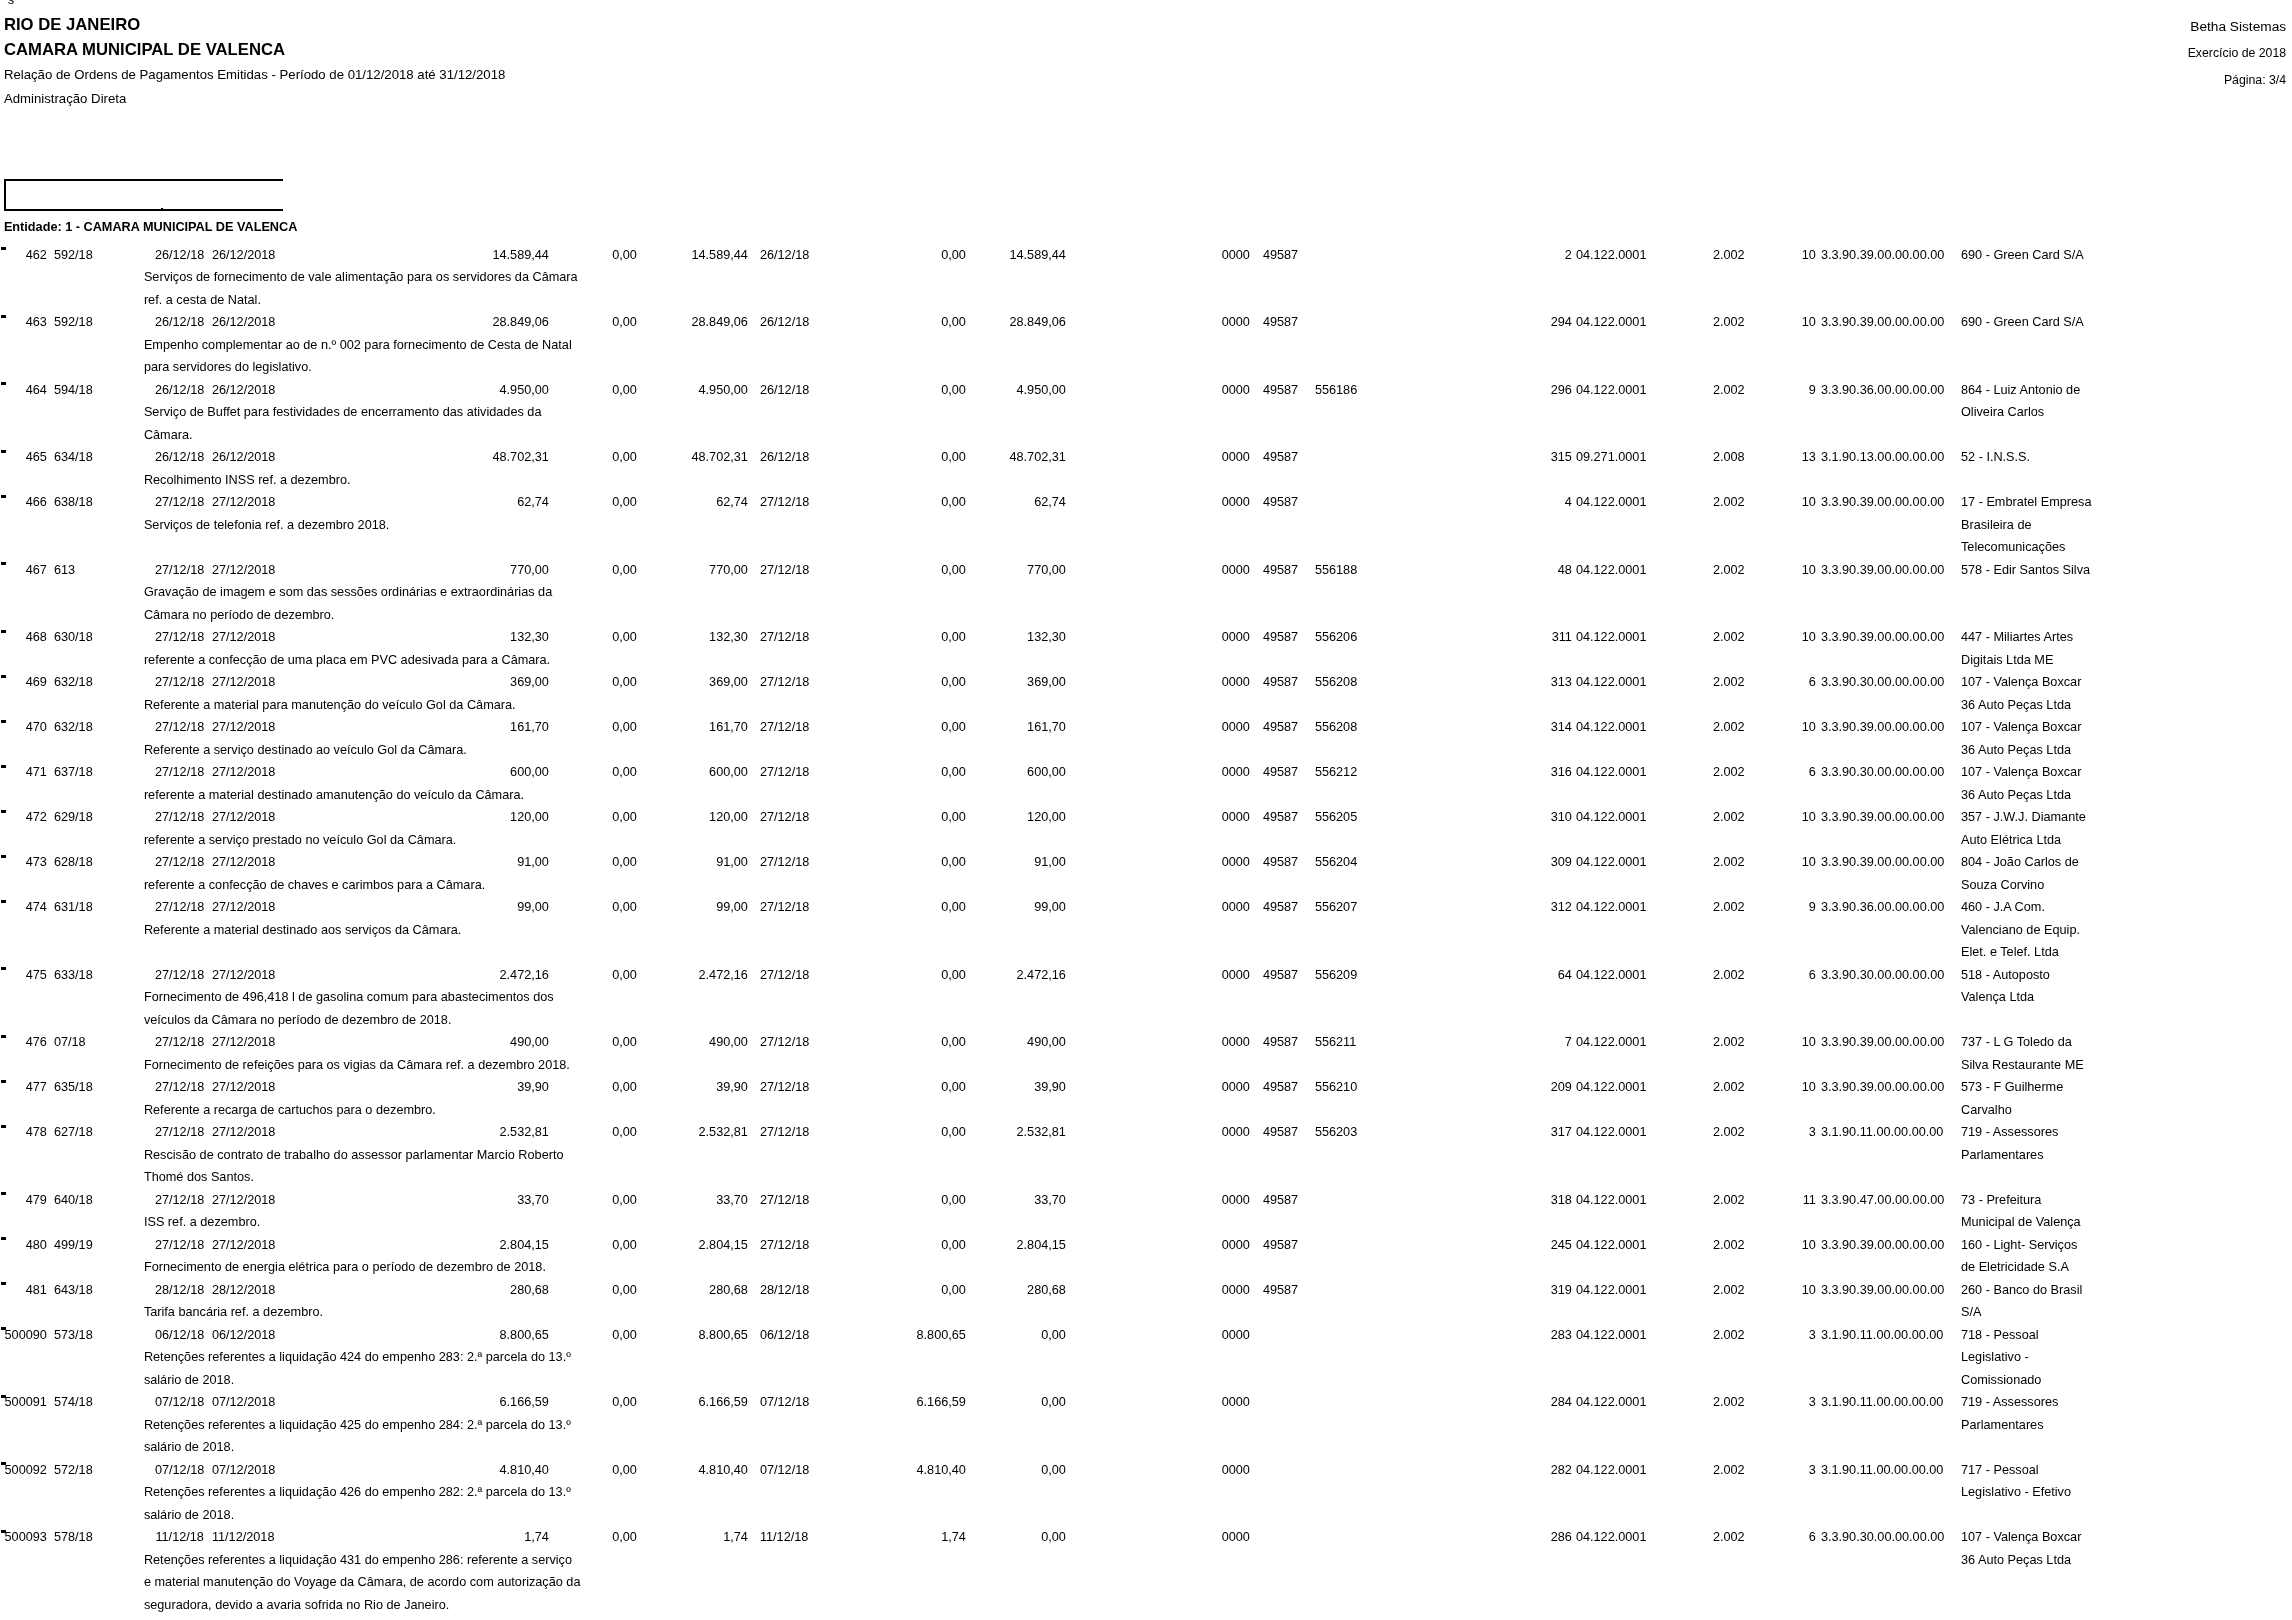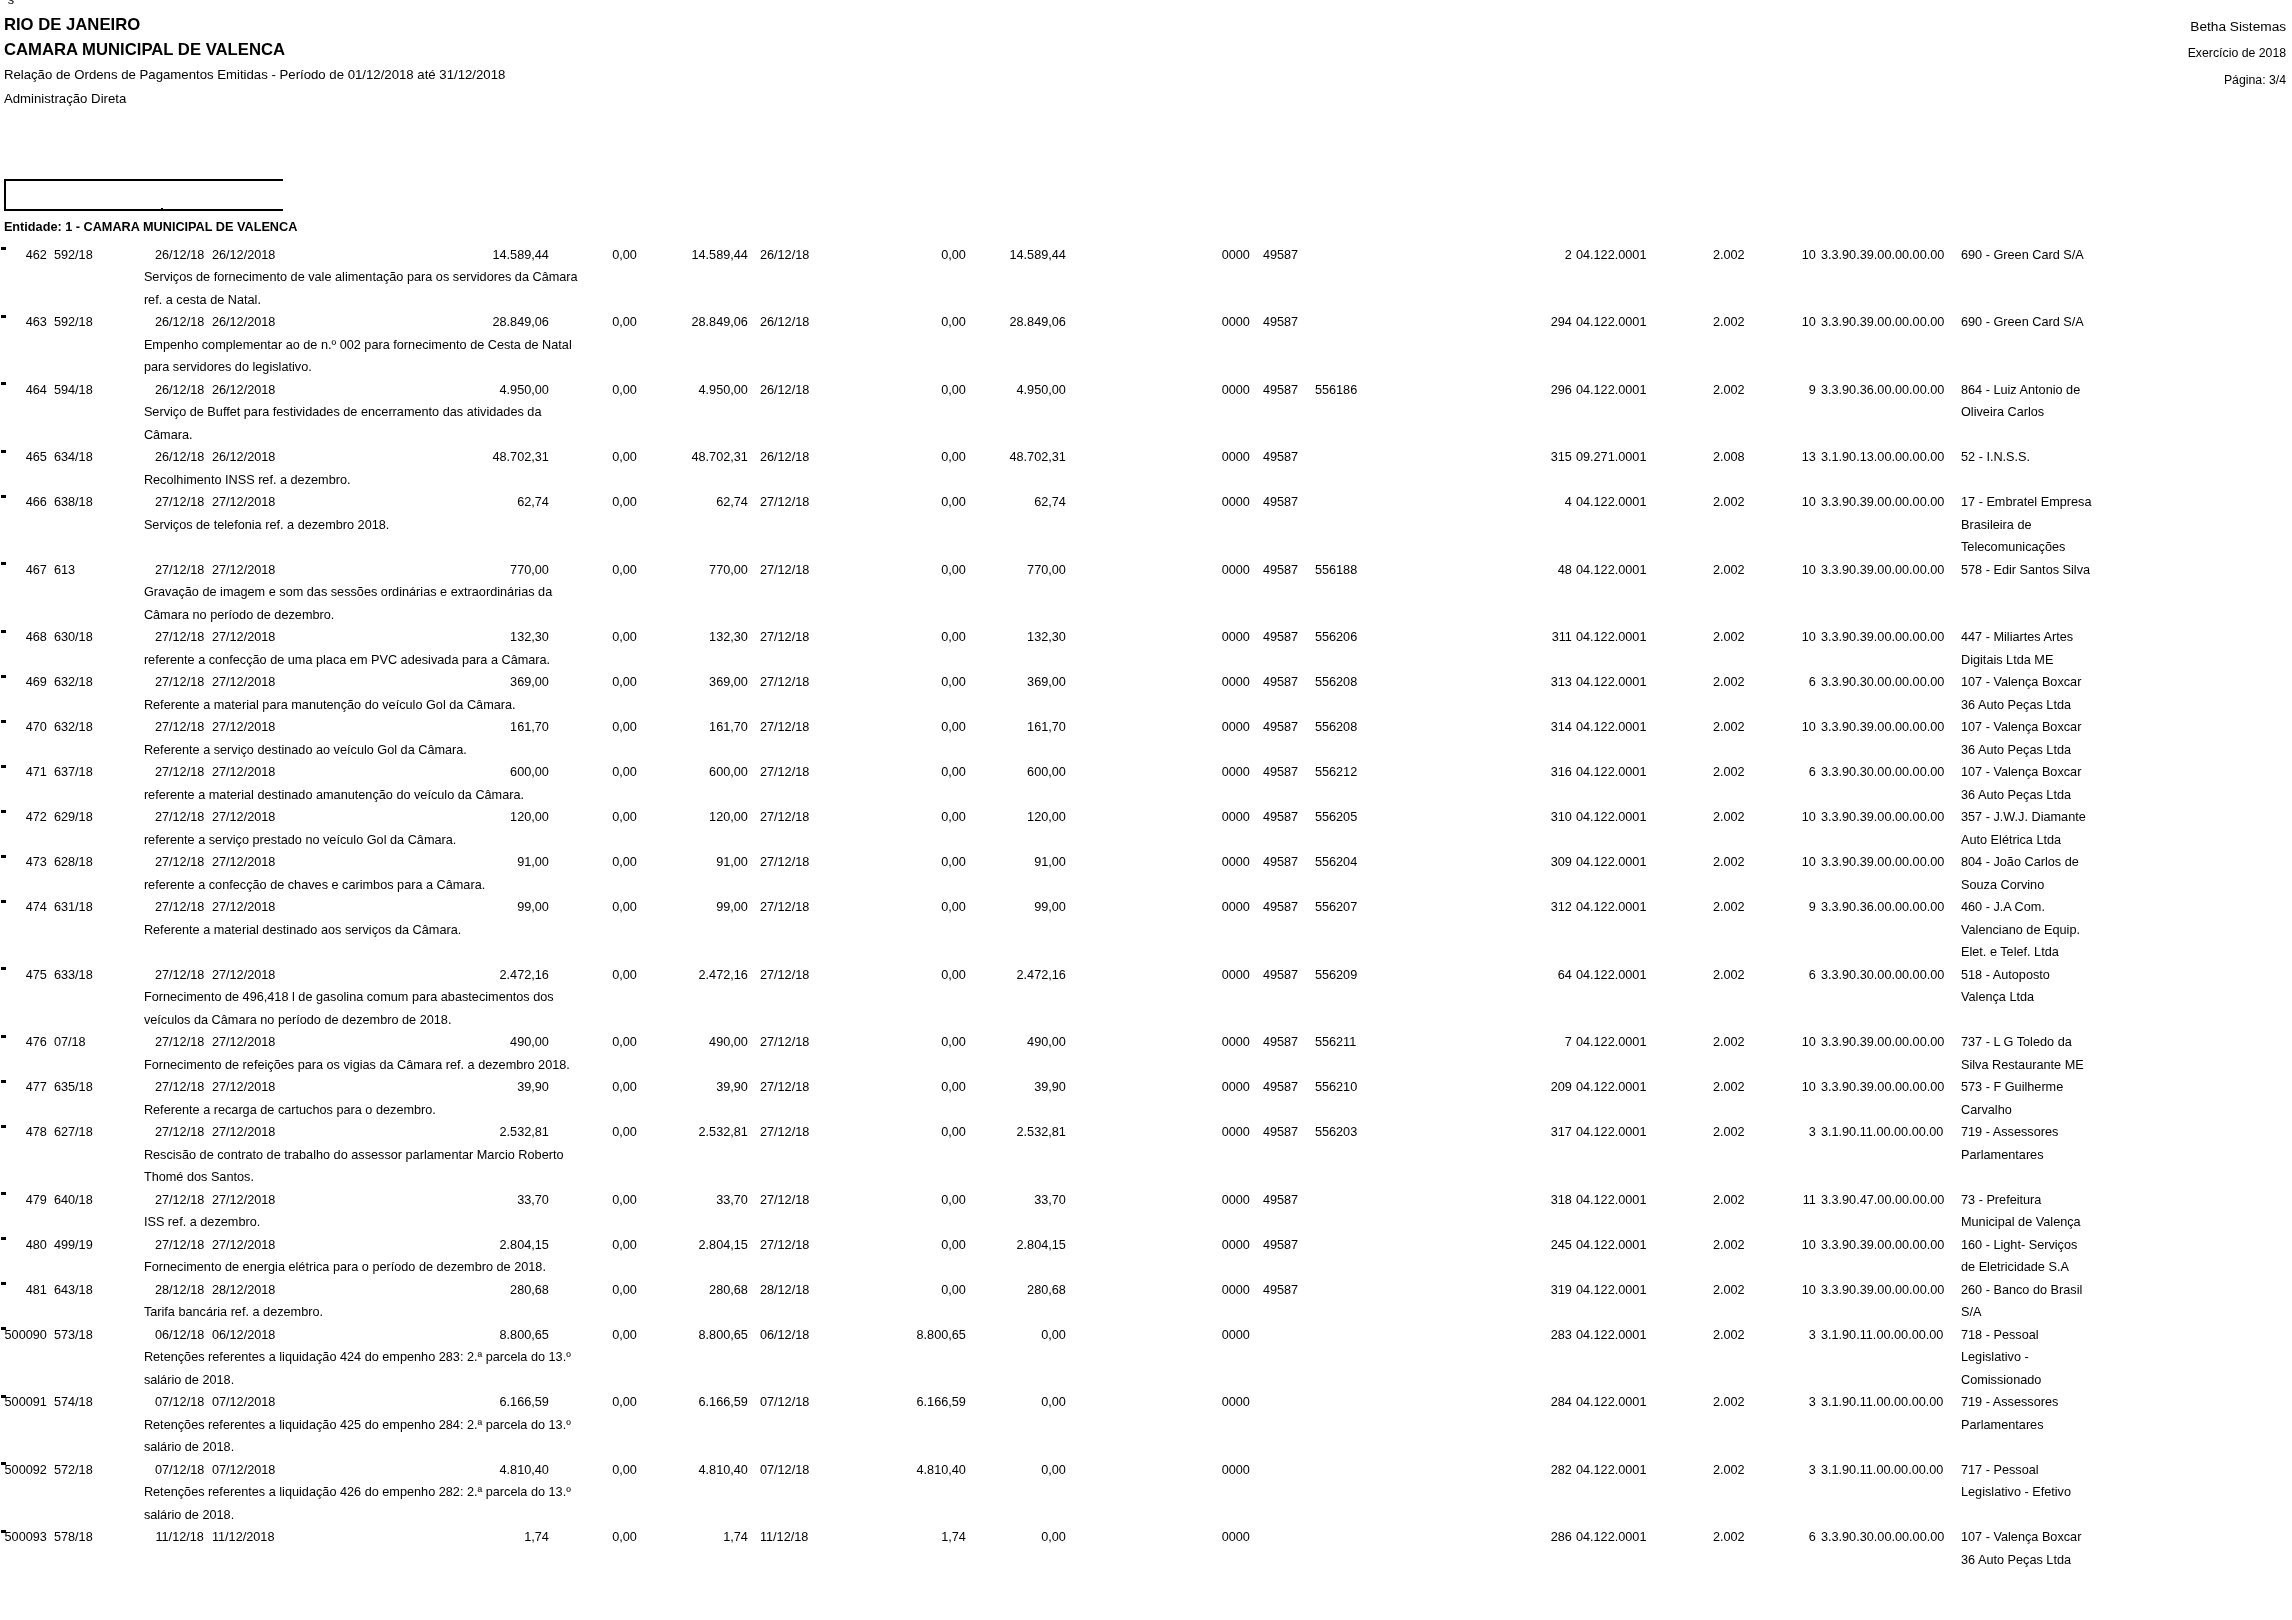--- a/index.html
+++ b/index.html
@@ -810,18 +810,21 @@
       <span class="f f-recurso">0000</span>
       <span class="f f-conta"></span>
       <span class="f f-cheque"></span>
       <span class="f f-fiscais"></span>
       <span class="f f-empenho">286</span>
       <span class="f f-funcional">04.122.0001</span>
       <span class="f f-proatv">2.002</span>
       <span class="f f-dot">6</span>
       <span class="f f-elemento">3.3.90.30.00.00.00.00</span>
     </div>
+    <div class="desc">Retenções referentes a liquidação 431 do empenho 286: referente a serviço
+e material manutenção do Voyage da Câmara, de acordo com autorização da
+seguradora, devido a avaria sofrida no Rio de Janeiro.</div>
   </div>
 </div>
   </div>
 
 </div>
 
 
 </body></html>

